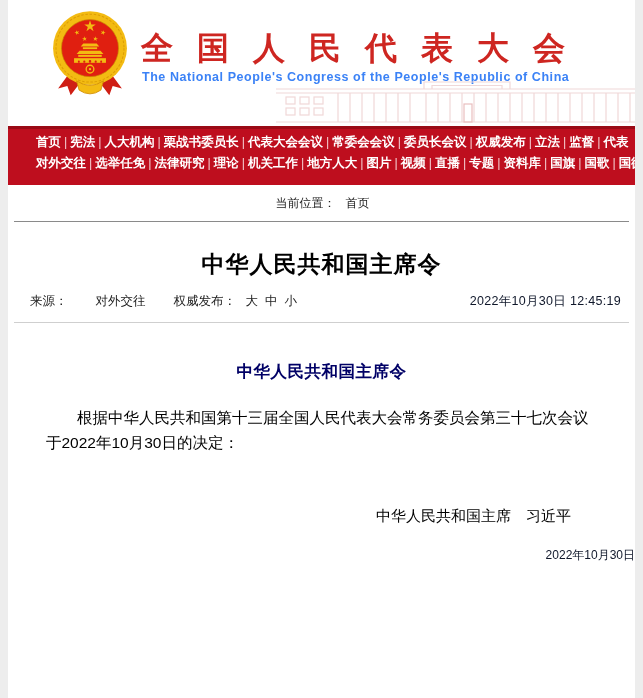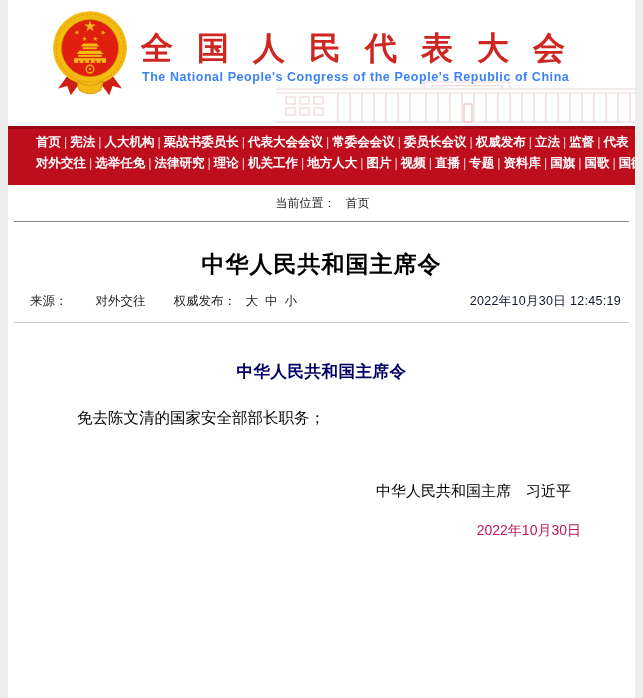--- a/index.html
+++ b/index.html
@@ -61,21 +61,21 @@
     margin-top:18px; text-align:center;
     font-family:"DejaVu Serif", serif; font-style:italic;
     font-size:15px; color:#111; line-height:22px; letter-spacing:2px;
   }
   .paragraphs { margin-top:22px; }
   .paragraphs p {
     padding:0 42px 0 38px; margin:13px 0;
     font-size:15.5px; color:#000; line-height:25px; text-indent:2em;
   }
   .signature { margin-top:48px; padding-right:64px; text-align:right; font-size:15px; color:#000; line-height:25px; }
-  .sign-date { margin-top:15px; padding-right:54px; text-align:right; font-size:14px; color:#be185d; line-height:25px; }
+  .sign-date { margin-top:15px; text-align:right; font-size:12px; color:#0f172a; line-height:25px; }
 </style>
 </head>
 <body>
 
 <div class="page">
 
   <header class="site-header">
 
     <svg class="emblem" viewBox="0 0 100 112" width="84" height="94" aria-hidden="true">
       <defs>
@@ -156,20 +156,20 @@
         <a>大</a><a>中</a><a>小</a></span>
       </div>
       <div class="meta-datetime">2022年10月30日  12:45:19</div>
     </div>
 
     <h2 class="doc-heading">中华人民共和国主席令</h2>
 
 
     <div class="paragraphs">
 
-        <p>免去陈文清的国家安全部部长职务；</p>
+    <p>根据中华人民共和国第十三届全国人民代表大会常务委员会第三十七次会议于2022年10月30日的决定：</p>
       </div>
 
     <div class="signature">中华人民共和国主席　习近平</div>
     <div class="sign-date">2022年10月30日</div>
 
   </main>
 </div>
 
 </body></html>

